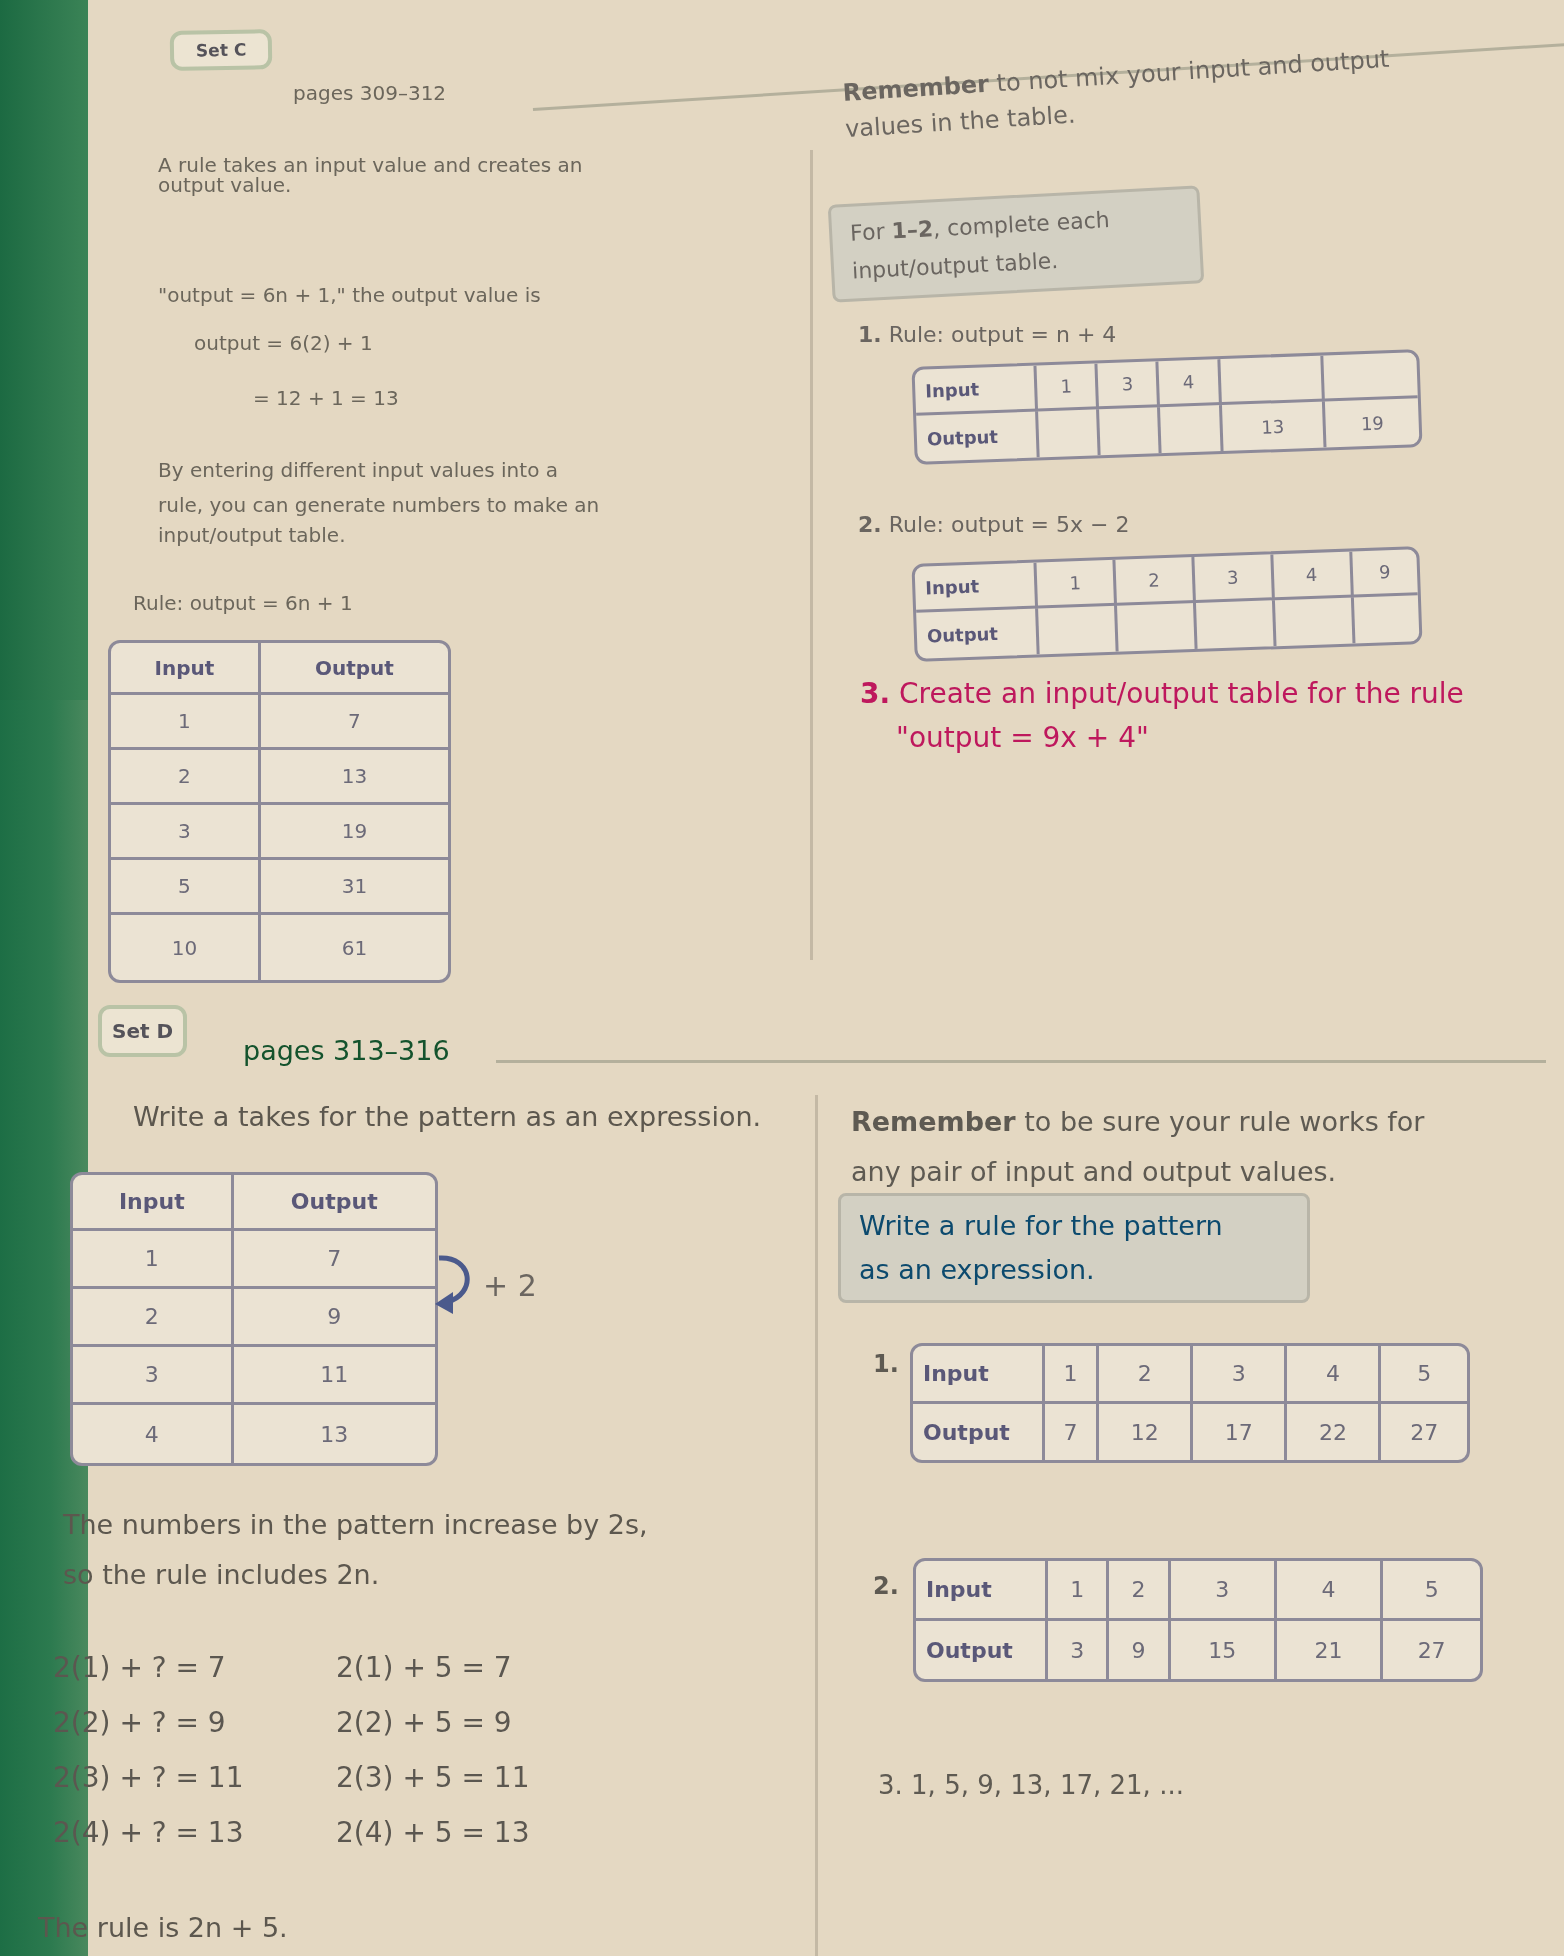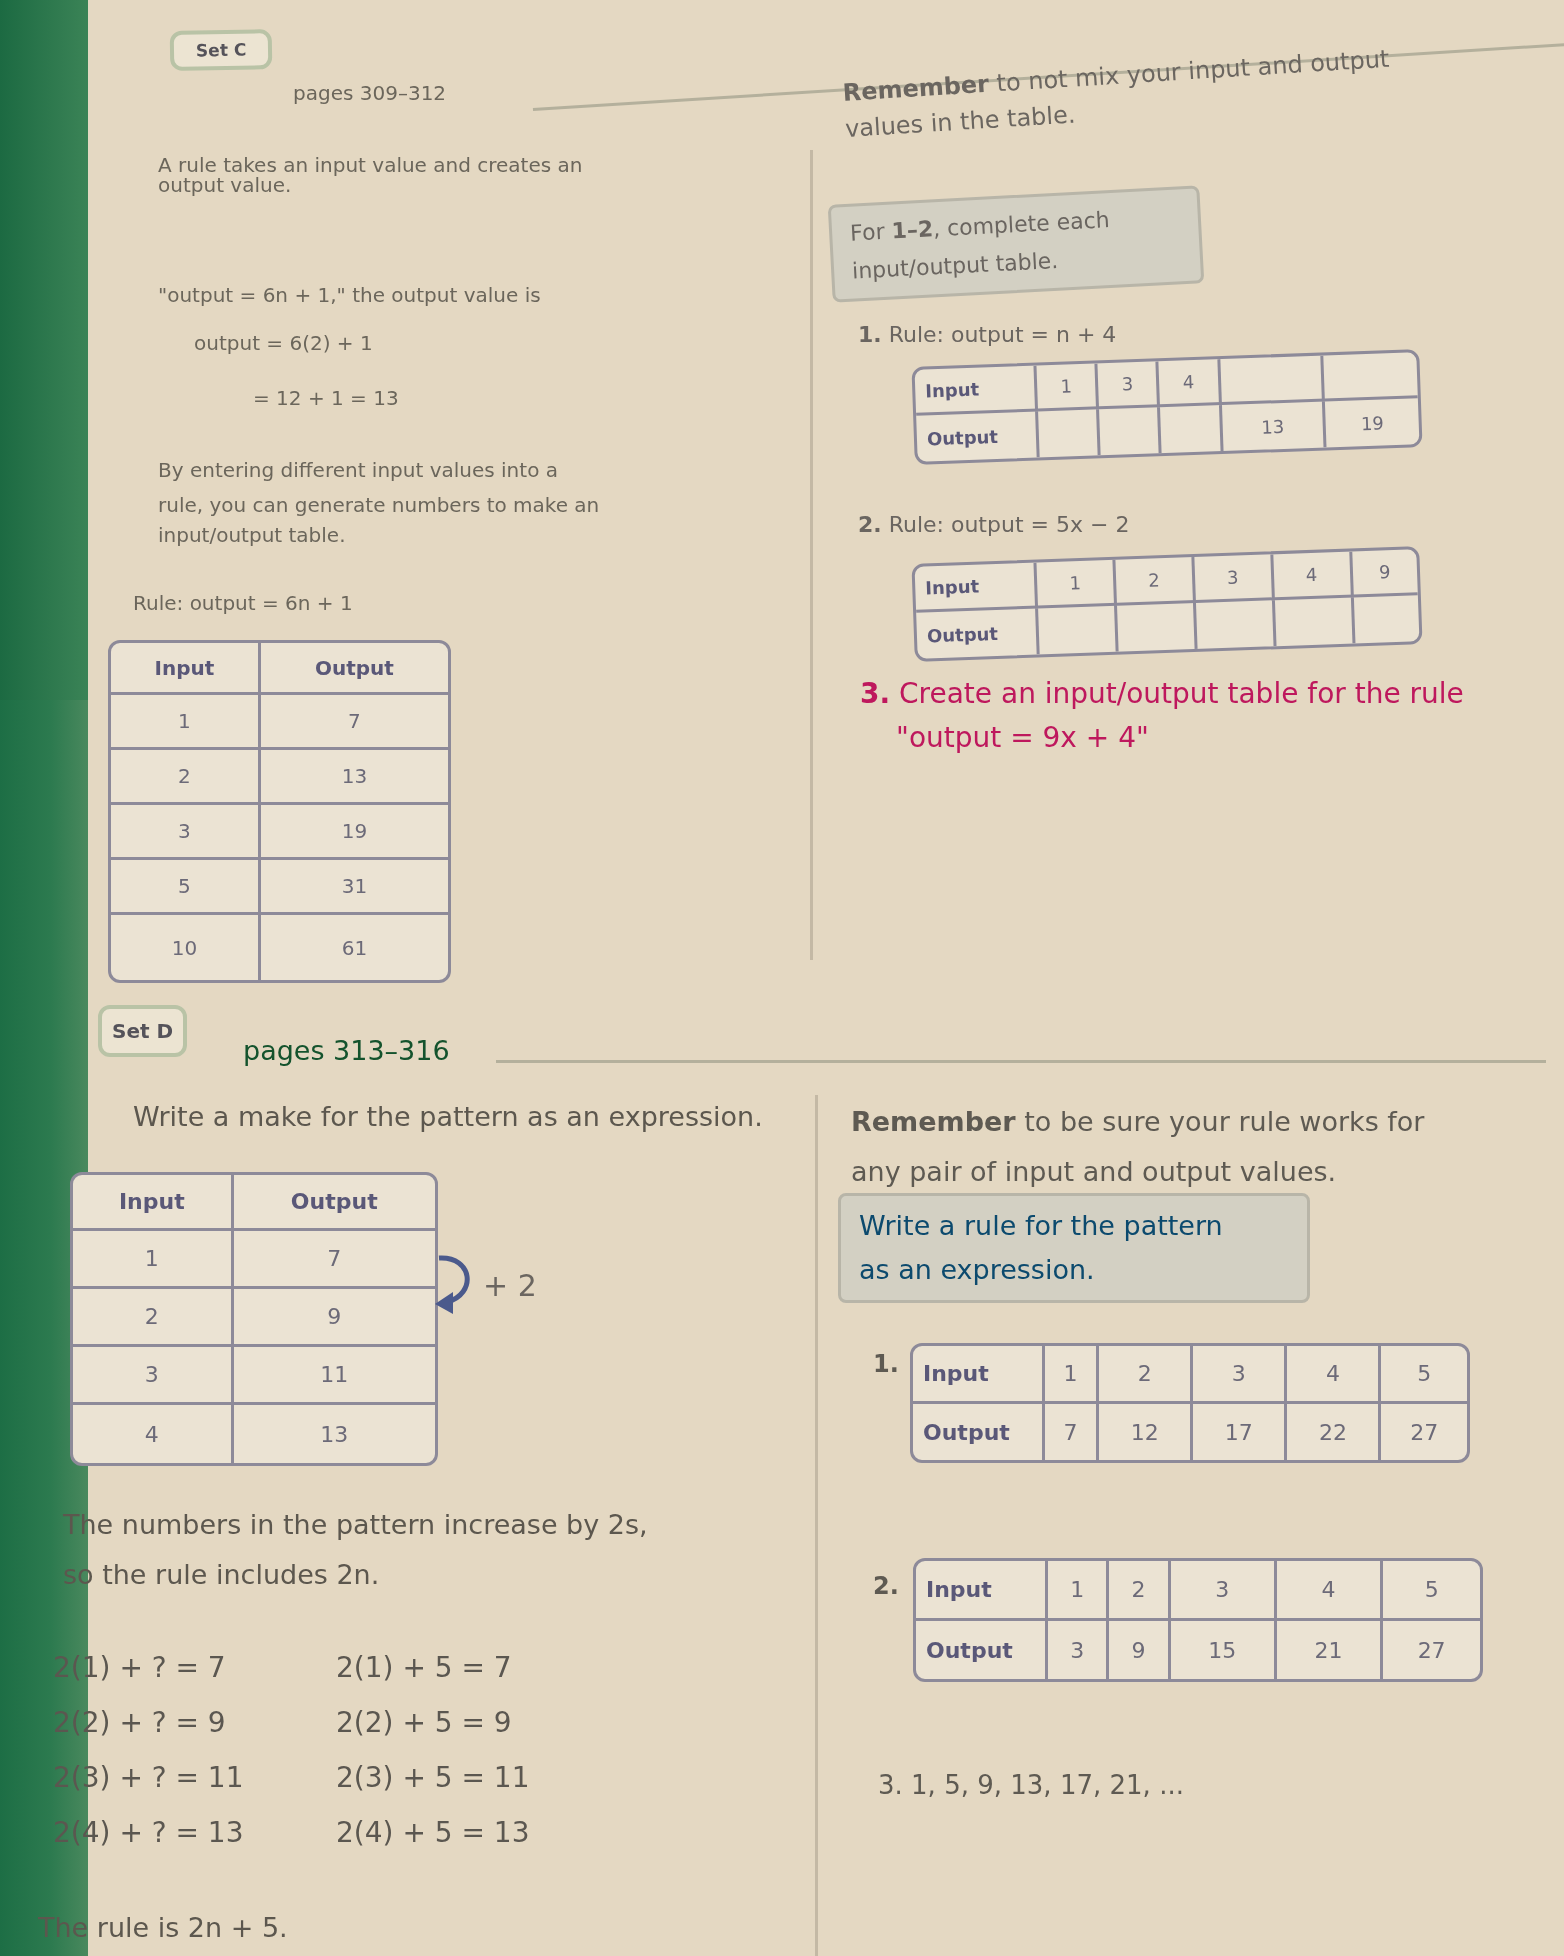--- a/index.html
+++ b/index.html
@@ -172,21 +172,21 @@
     <div><span class="bold">3.</span> <span>Create an input/output table for the rule</span></div>
     <div style="padding-left:36px;">"output = 9x + 4"</div>
   </div>
 
   <div class="abs setbox" style="left:10px;top:1005px;font-size:20px;padding:10px 10px;">
     <span>Set D</span>
   </div>
   <div class="abs" style="left:155px;top:1035px;font-size:27px;color:#14532d;">pages 313–316</div>
   <div class="abs top-line" style="left:408px;top:1060px;width:1050px;"></div>
 
-  <div class="abs txt-lg" style="left:45px;top:1097px;">Write a make for the pattern as an expression.</div>
+  <div class="abs txt-lg" style="left:45px;top:1097px;">Write a takes for the pattern as an expression.</div>
 
   <table class="io vert abs" style="left:-18px;top:1172px;width:368px;font-size:22px;">
     <tbody>
         <tr style="height:56px;">
       <th>Input</th>
       <th>Output</th>
     </tr>
     <tr style="height:58px;">
           <td>1</td>
           <td>7</td>

